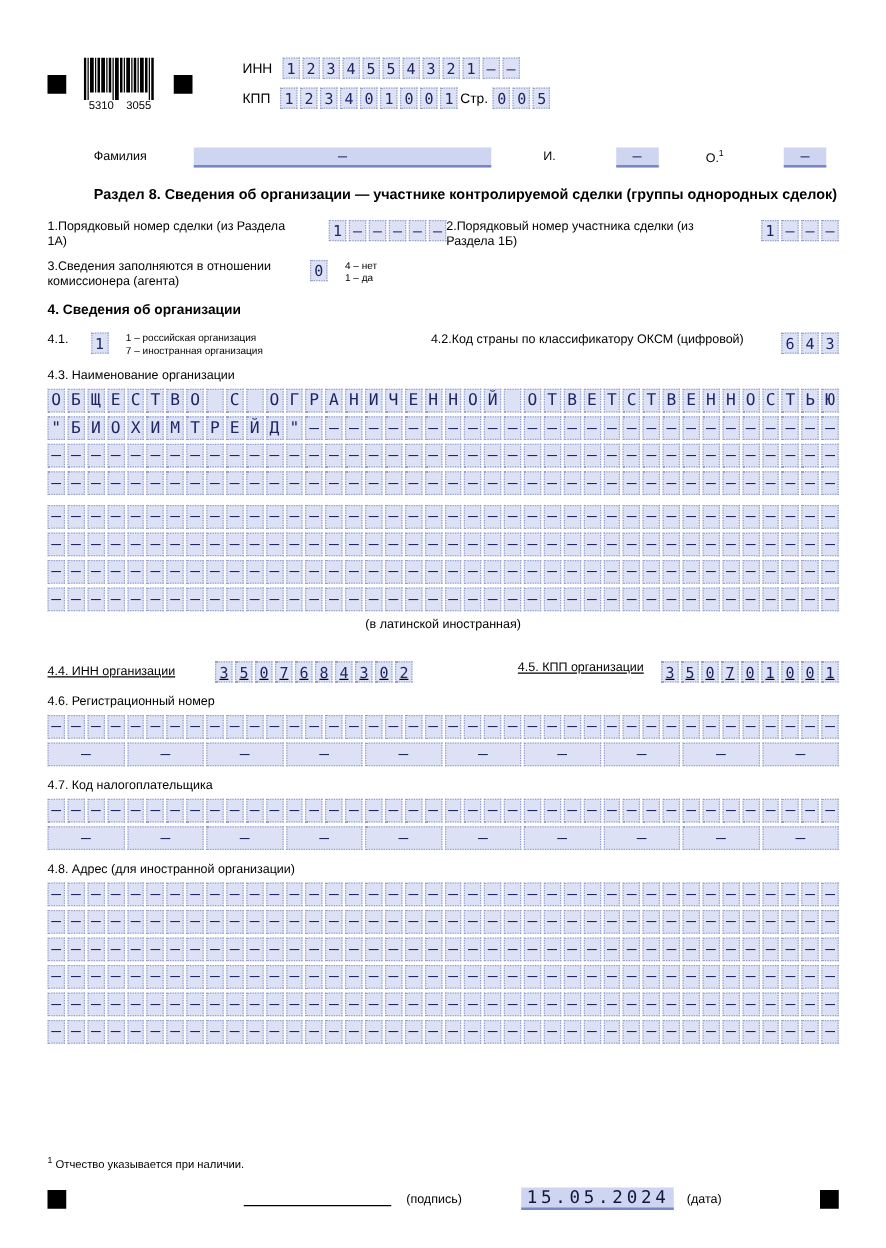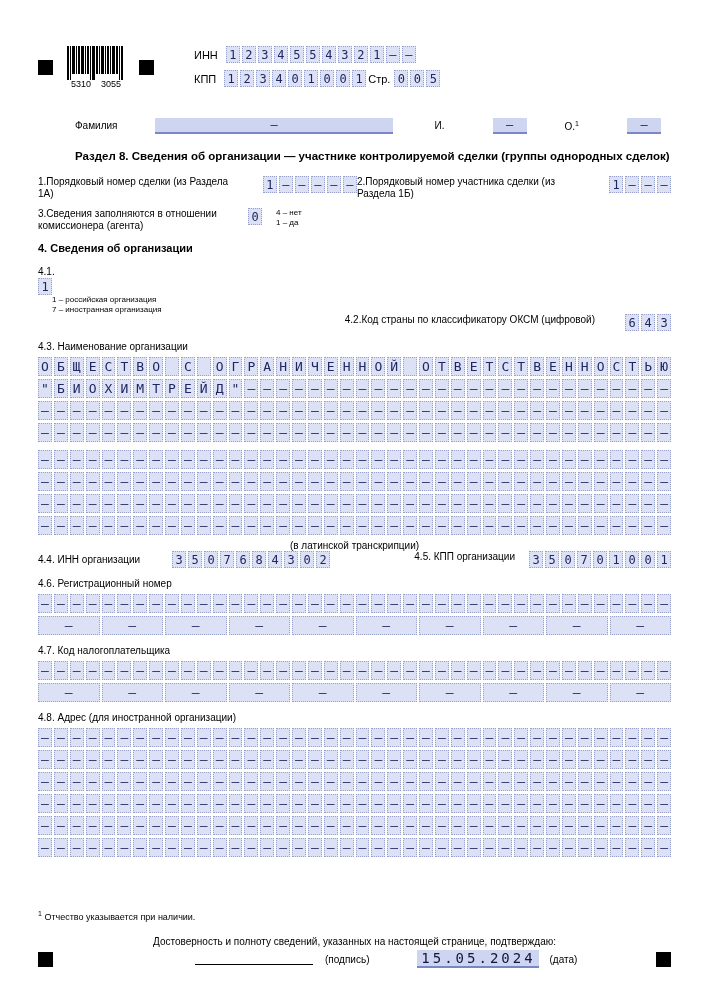--- a/index.html
+++ b/index.html
@@ -55,28 +55,28 @@
   sup { font-size:7px; vertical-align:super; }
 
   .sect-title { text-align:left; font-size:11.5px; font-weight:bold; margin-top:16px; padding-left:37px; }
 
   
   .row12 { display:flex; align-items:flex-start; margin-top:14px; }
   .row12 .gap30 { margin-left:30px; }
   .row3 { display:flex; align-items:flex-start; margin-top:8px; }
   .legend { margin-left:14px; }
   .org-title { font-size:11px; font-weight:bold; margin-top:10px; }
-  .row41 { display:flex; align-items:flex-start; margin-top:12px;flex-direction:column; }
+  .row41 { display:flex; align-items:flex-start; margin-top:12px; }
   .pushright { margin-left:auto; display:flex; align-items:flex-start; }
 
   .field-label { font-size:10px; margin-top:10px; }
   .gridblock { margin-top:5px; display:flex; flex-direction:column; gap:3px; }
   .caption { text-align:center; font-size:10px; margin-top:5px; }
 
-  .row44 { display:flex; align-items:center; margin-top:0; }
+  .row44 { display:flex; align-items:center; margin-top:24px;text-decoration:underline; }
   .row44 .cellrow { margin-left:32px; }
   .row44 .pushright .cellrow { margin-left:14px; }
 
   .shortrow { width:160px; }
 
   
   .footer { position:absolute; left:38px; right:38px; bottom:30px; }
   .footnote { font-size:9px; margin-bottom:14px; }
   .confirm { text-align:center; font-size:10px; margin-bottom:3px; }
   .signrow { display:flex; align-items:center; }
@@ -576,21 +576,21 @@
         <span class="cell">–</span>
         <span class="cell">–</span>
         <span class="cell">–</span>
         <span class="cell">–</span>
         <span class="cell">–</span>
         <span class="cell">–</span>
         <span class="cell">–</span>
         <span class="cell">–</span>
       </div>
   </div>
-  <div class="caption">(в латинской транскрипции)</div>
+  <div class="caption">(в латинской иностранная)</div>
 
   <div class="row44">
     <span class="lbl">4.4. ИНН организации</span>
     <div class="cellrow">
         <span class="cell">3</span>
         <span class="cell">5</span>
         <span class="cell">0</span>
         <span class="cell">7</span>
         <span class="cell">6</span>
         <span class="cell">8</span>
@@ -982,21 +982,20 @@
         <span class="cell">–</span>
         <span class="cell">–</span>
         <span class="cell">–</span>
         <span class="cell">–</span>
         <span class="cell">–</span>
       </div>
   </div>
 
   <div class="footer">
     <div class="footnote"><sup>1</sup> <span>Отчество указывается при наличии.</span></div>
-    <div class="confirm">Достоверность и полноту сведений, указанных на настоящей странице, подтверждаю:</div>
     <div class="signrow">
       <div class="mark"></div>
       <div class="sigline"></div>
       <span class="signlbl">(подпись)</span>
       <div class="datefield">15.05.2024</div>
       <span class="datelbl">(дата)</span>
       <div class="mark right"></div>
     </div>
   </div>
 

